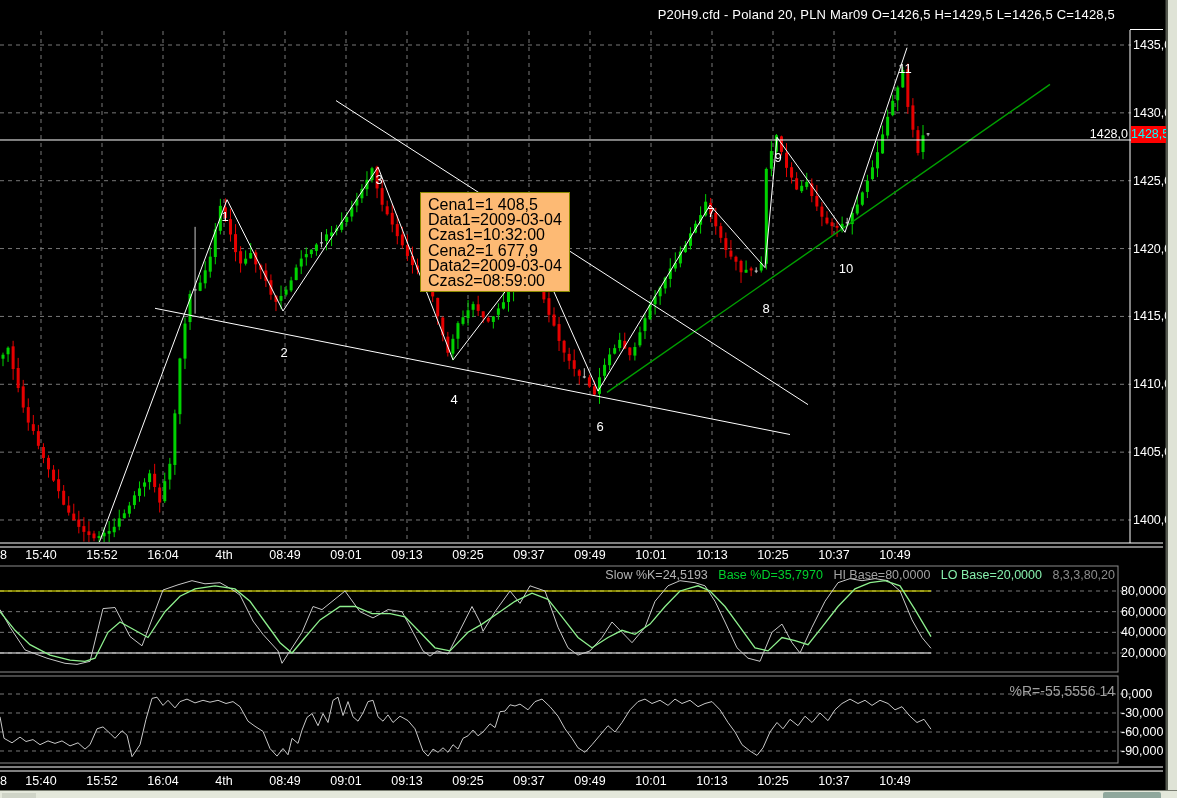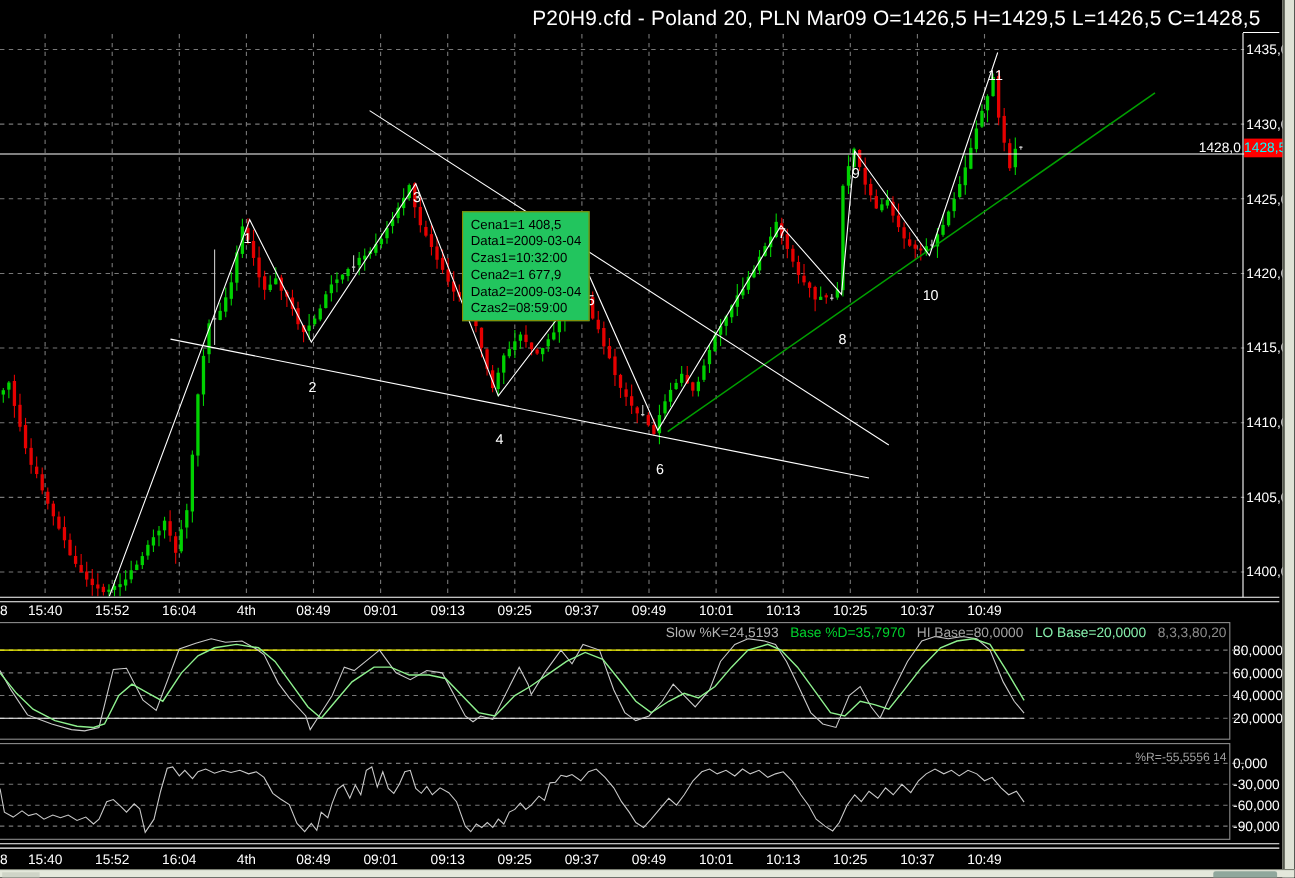--- a/index.html
+++ b/index.html
@@ -1,32 +1,32 @@
 <!DOCTYPE html>
 <html><head>
 <meta charset="utf-8">
 <style>
   html,body{margin:0;padding:0;background:#222;}
   .screen{position:relative;width:1177px;height:798px;background:#000;overflow:hidden;
           font-family:"Liberation Sans",sans-serif;-webkit-font-smoothing:none;}
   #chart-svg{position:absolute;left:0;top:0;z-index:1;}
-  .titlebar{position:absolute;top:7px;right:31px;z-index:2;color:#fff;font-size:19px;letter-spacing:.2px;}
+  .titlebar{position:absolute;top:7px;right:62px;z-index:2;color:#fff;font-size:13px;letter-spacing:.2px;}
   .lbl{position:absolute;z-index:2;color:#fff;font-size:12.5px;white-space:nowrap;}
   .tick-lbl{transform:translateY(-50%);}
   .time-lbl{transform:translateX(-50%);}
   .wave-lbl{position:absolute;z-index:2;color:#fff;font-size:13px;transform:translate(-50%,-50%);margin-top:27px;}
   .hline-label{position:absolute;top:127px;right:49px;z-index:2;color:#fff;font-size:12.5px;}
   .price-tag{position:absolute;left:1131px;top:126px;width:36px;height:17px;z-index:2;
              background:#ff0000;color:#00ffff;font-size:12.5px;line-height:17px;text-align:center;}
-  .tooltip{position:absolute;left:420px;top:192px;z-index:3;background:#22c55e;border:1px solid #8a8a00;
-           padding:4px 7px 3px 7px;color:#000;font-size:12px;line-height:15.2px;}
+  .tooltip{position:absolute;left:420px;top:192px;z-index:3;background:#fdba74;border:1px solid #8a8a00;
+           padding:4px 7px 3px 7px;color:#000;font-size:16px;line-height:15.2px;}
   .stoch-header{position:absolute;top:568px;right:62px;z-index:2;font-size:12.5px;white-space:nowrap;}
   .stoch-header span{margin-left:7px;margin-top:14px;}
   .sh-k{color:#b4b4b4;} .sh-d{color:#00d22d;} .sh-hi{color:#a3a3a3;} .sh-lo{color:#86efac;} .sh-p{color:#8c8c8c;}
-  .wr-header{position:absolute;top:683px;right:62px;z-index:2;color:#a0a0a0;font-size:11px;}
+  .wr-header{position:absolute;top:683px;right:62px;z-index:2;color:#a0a0a0;font-size:14px;}
   .strip-right{position:absolute;top:0;right:0;width:9px;height:798px;background:#dfe3d6;z-index:4;border-left:2px solid #55594f;}
   .strip-bottom{position:absolute;left:0;bottom:0;width:1177px;height:7px;background:#e4e8db;z-index:4;border-top:1px solid #7a7e72;}
   .taskbar-nub{position:absolute;right:16px;bottom:0;width:58px;height:6px;background:#8fa79c;border-radius:2px 2px 0 0;z-index:5;}
   .scroll-nub{position:absolute;left:2px;bottom:0;width:34px;height:5px;background:#cfd4c7;z-index:5;}
 </style>
 </head>
 <body>
 
 <div class="screen">
 

